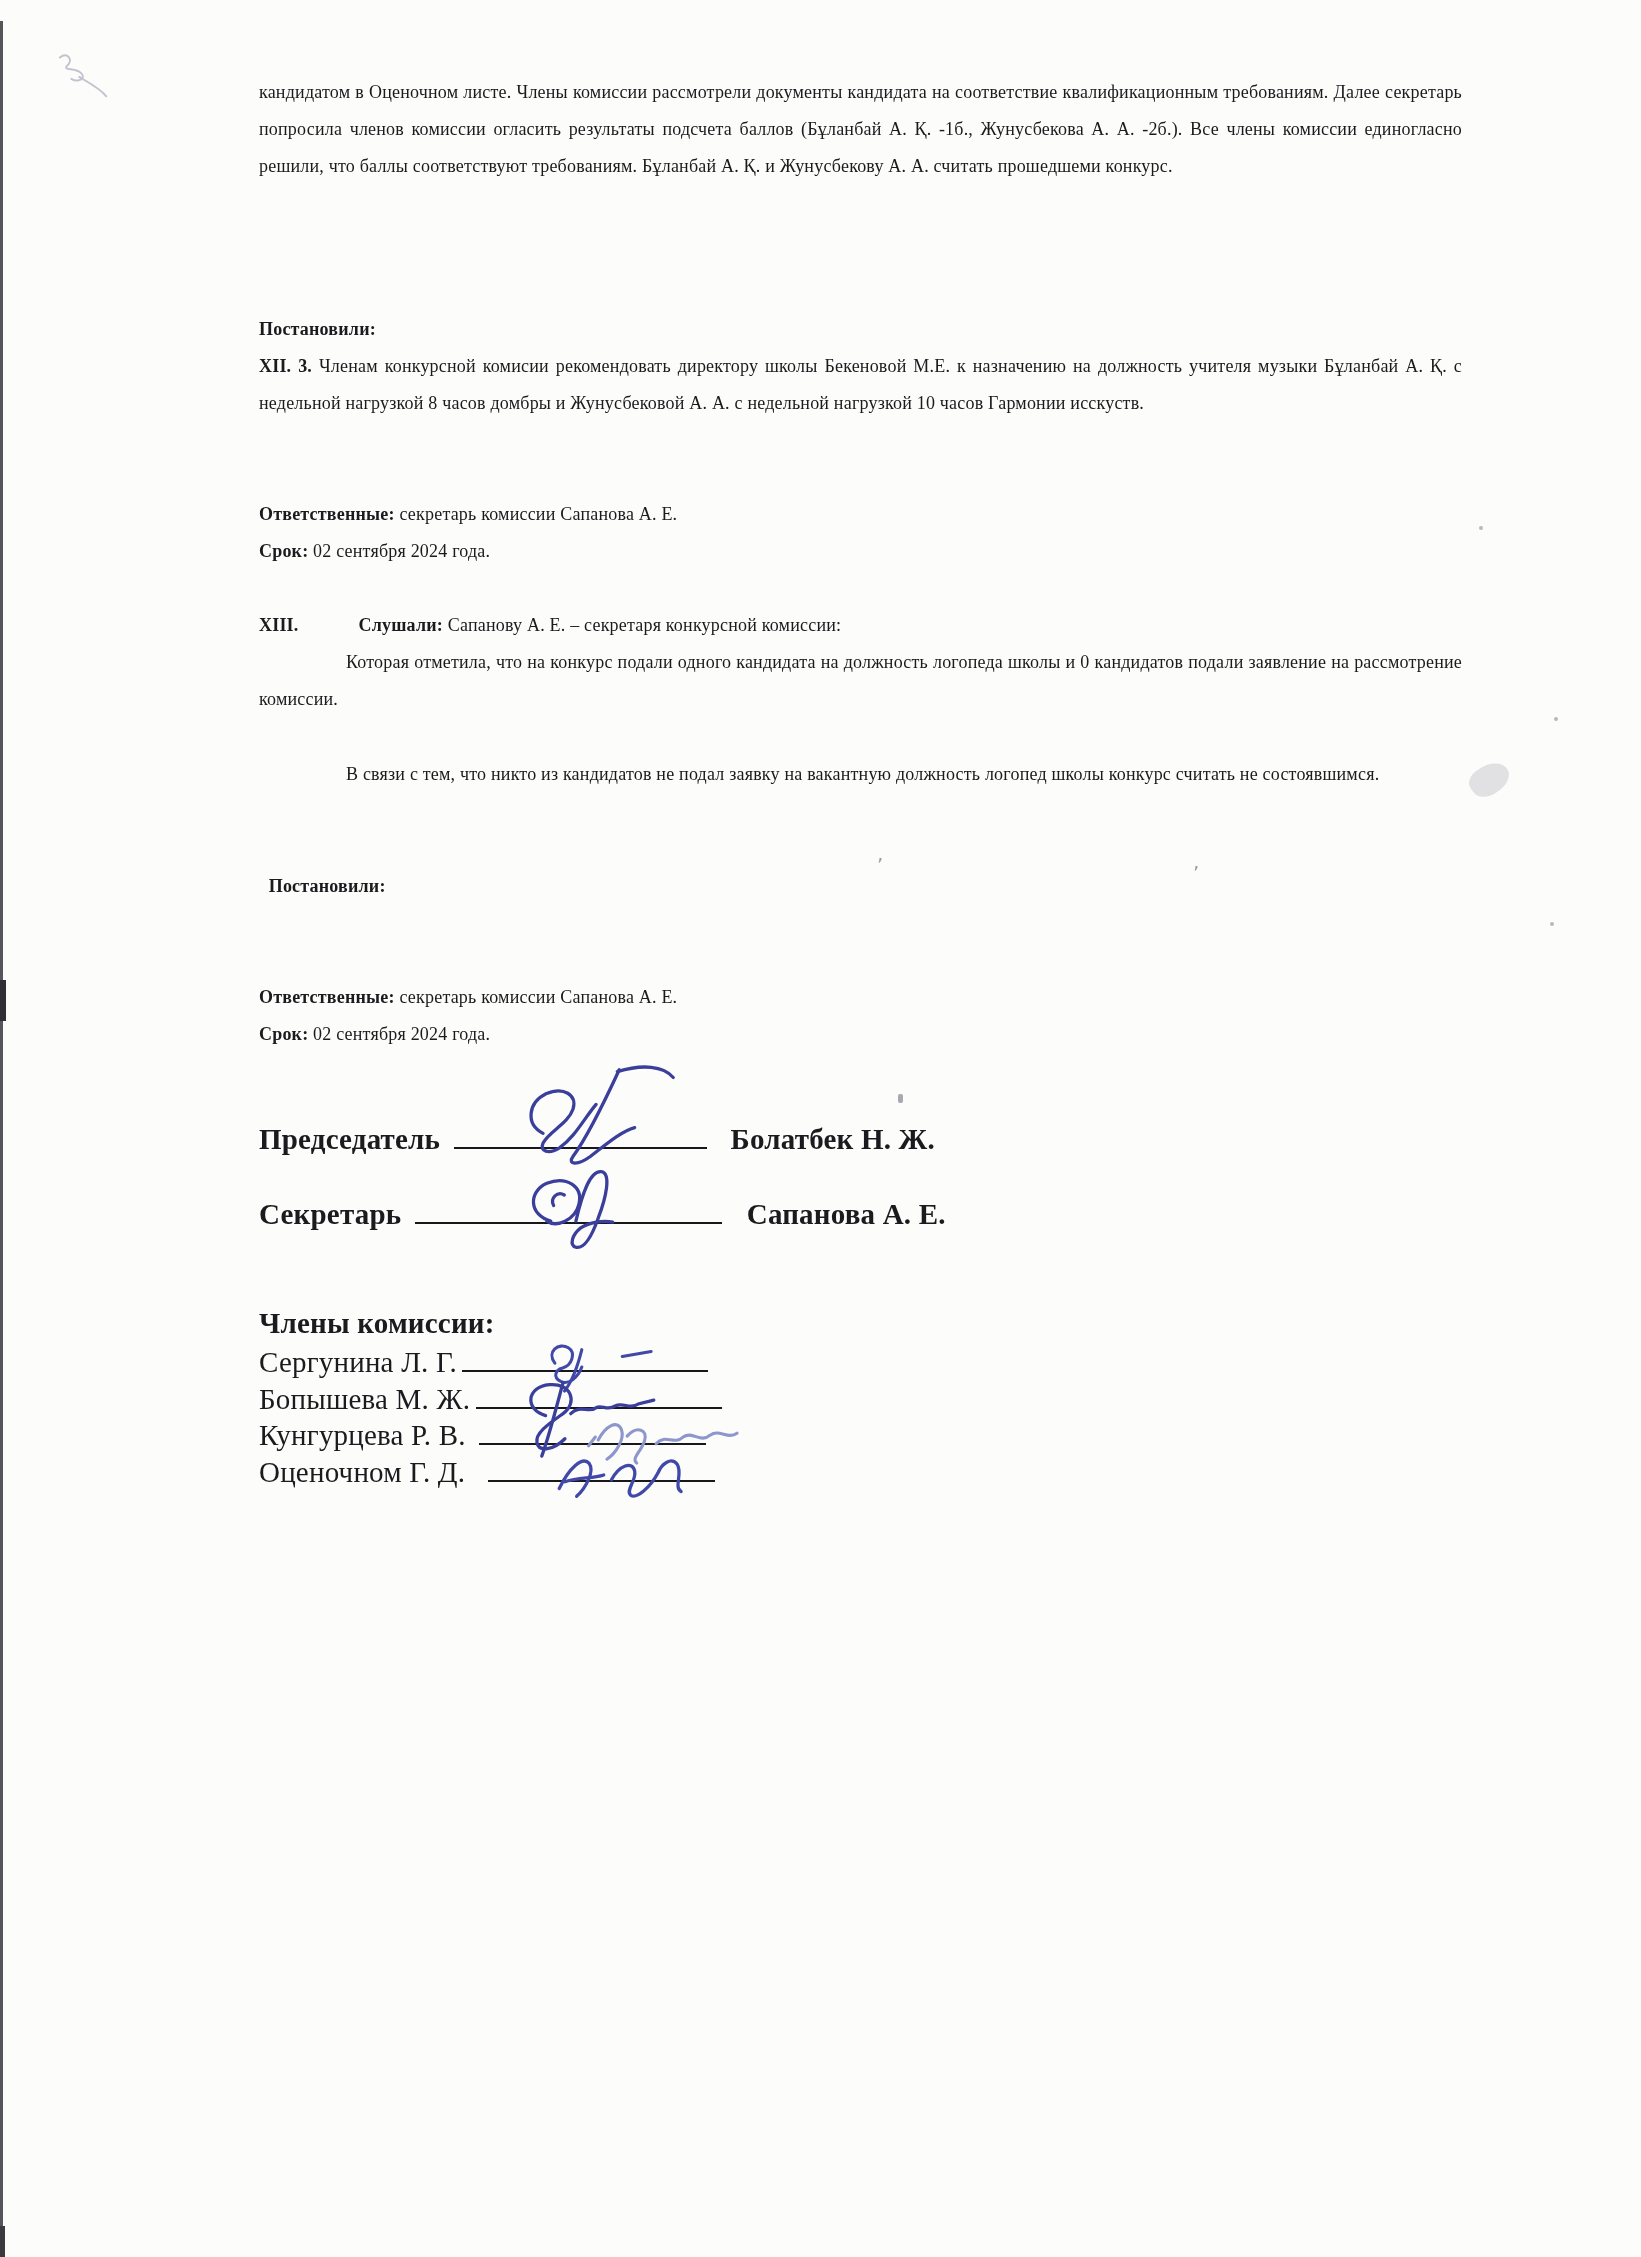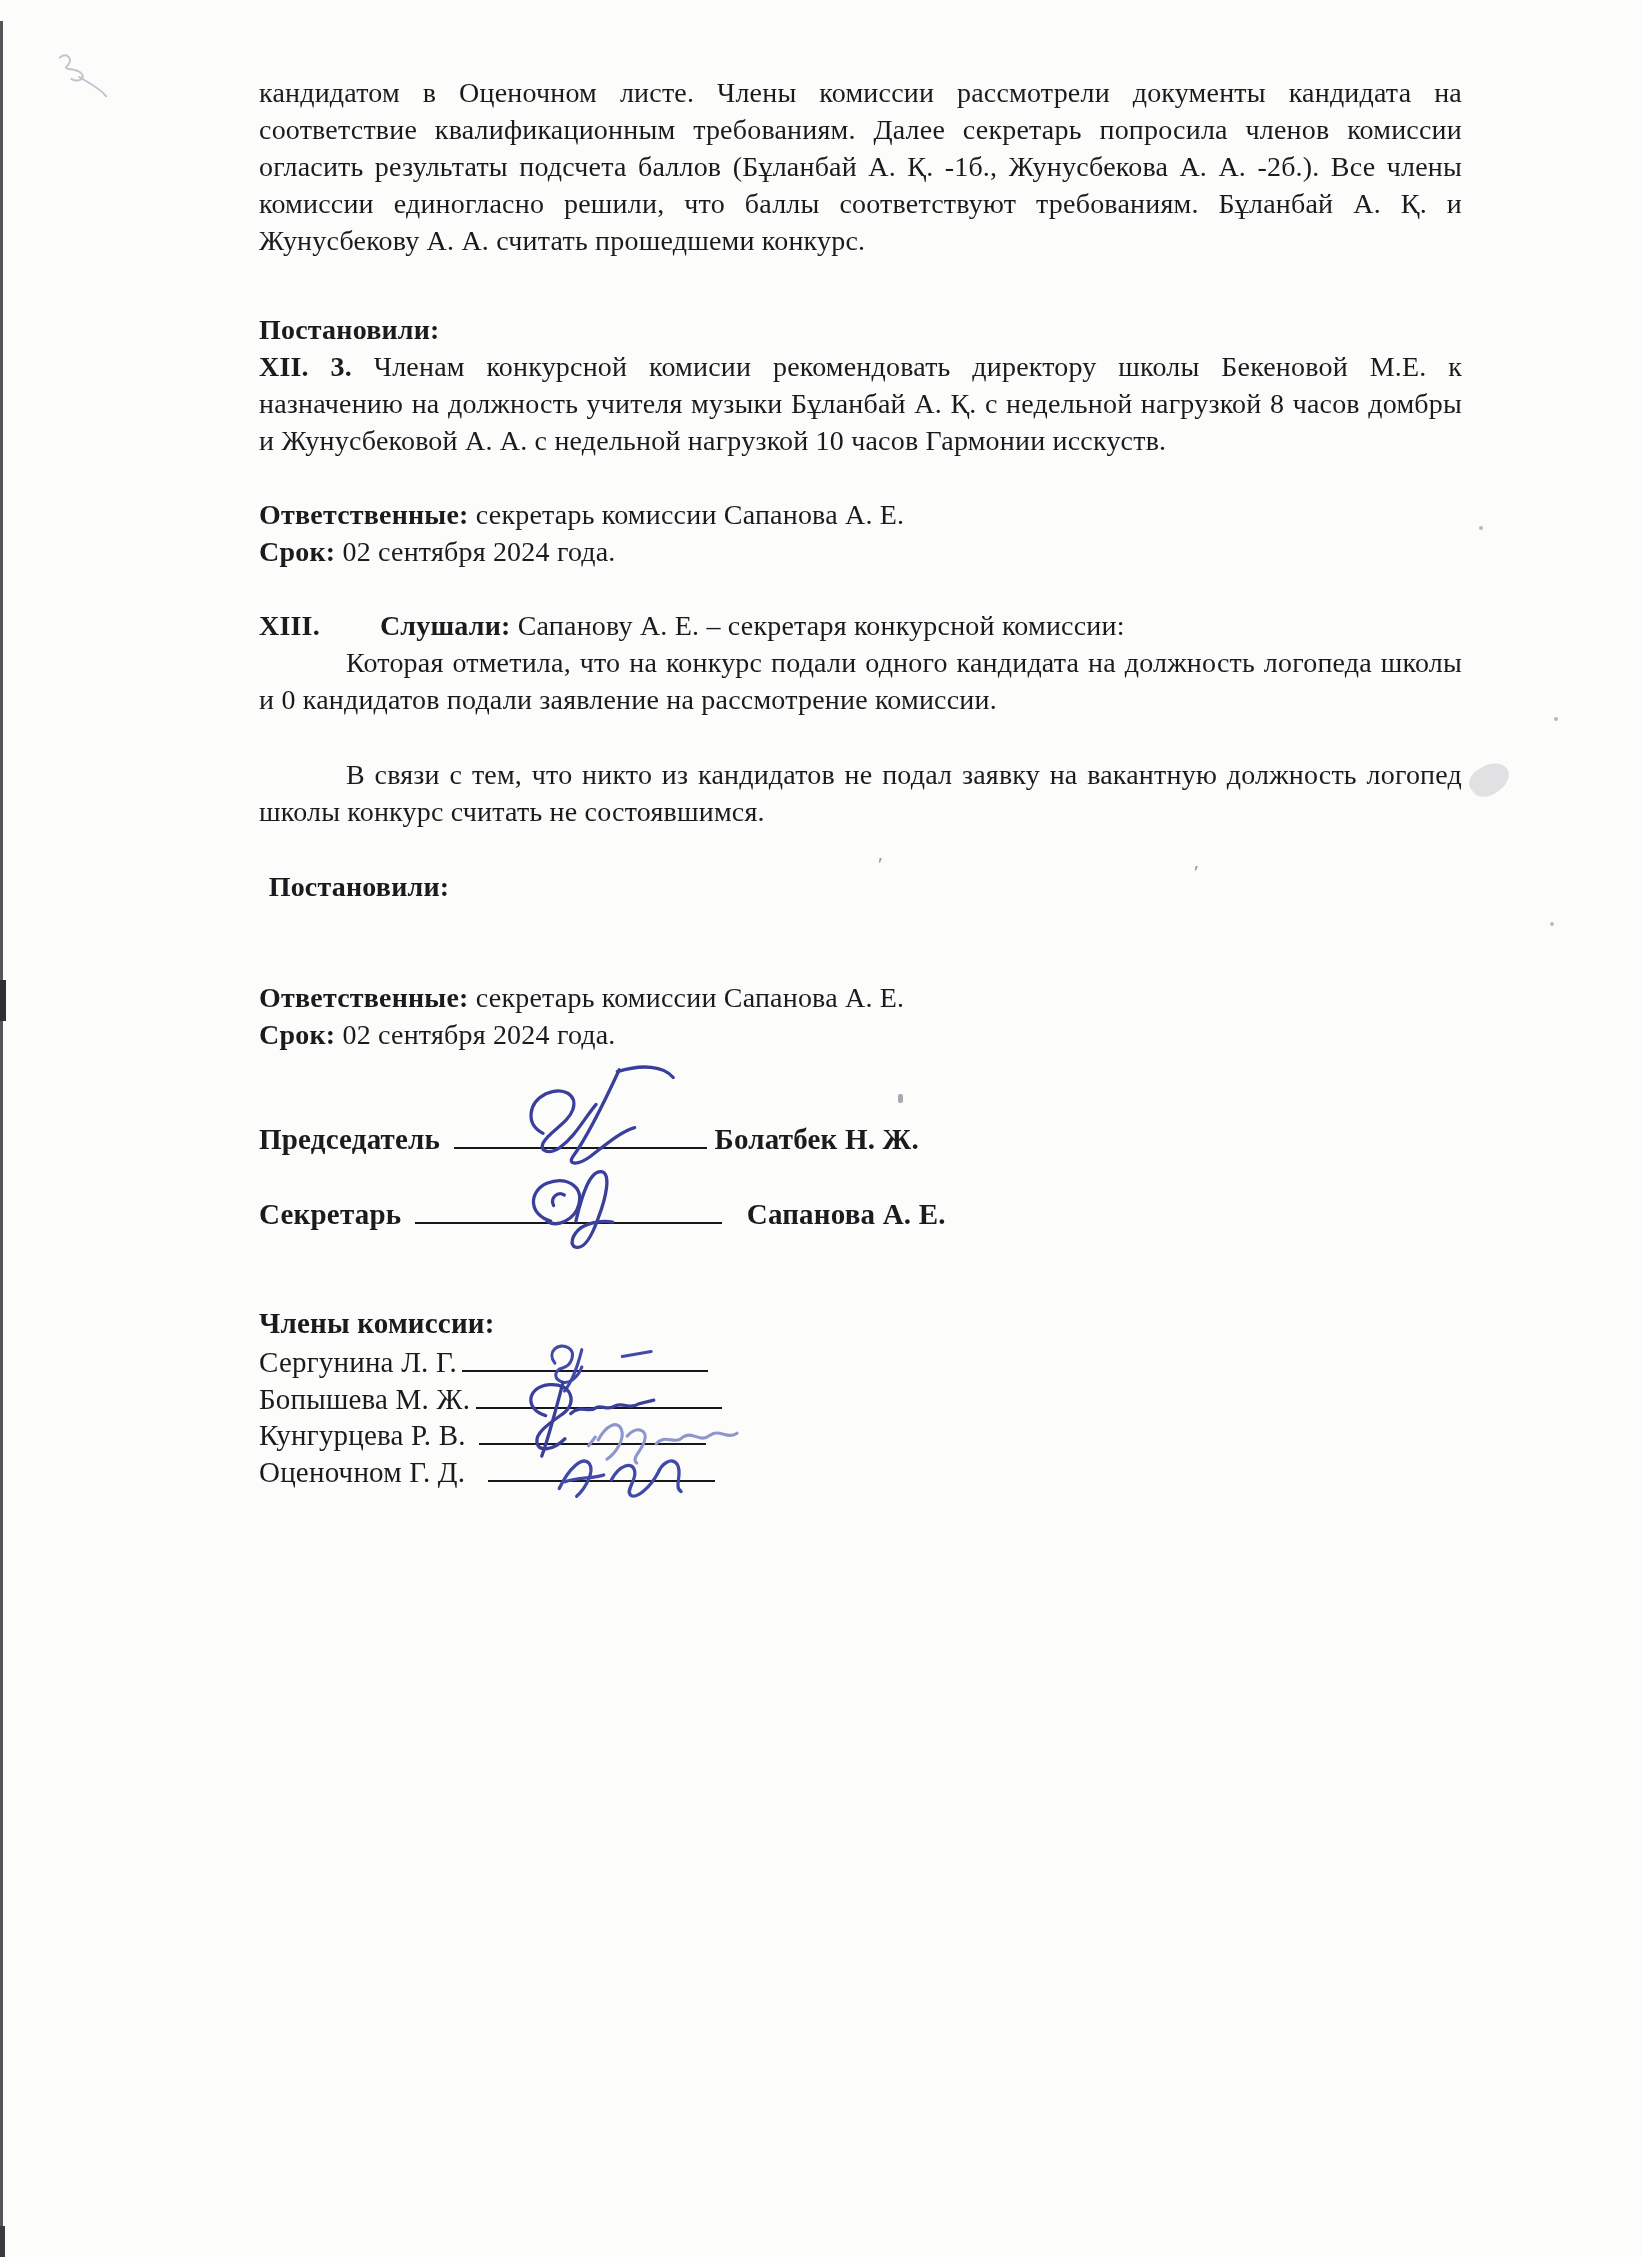--- a/index.html
+++ b/index.html
@@ -20,21 +20,21 @@
   .scan-edge-blob {
     position:absolute; left:0; top:980px; width:5.8px; height:41px;
     background:#2f2f33;
   }
   .scan-edge-foot {
     position:absolute; left:0; top:2226px; width:4.8px; height:32px;
     background:#3a3a3f;
   }
   .blk {
     position:absolute; left:259px; width:1203px;
-    font-size:28px; line-height:37px;
+    font-size:18px; line-height:37px;
     letter-spacing:0.2px;
   }
   .just { text-align:justify; text-align-last:left; }
   .ind  { text-indent:87px; }
   b, .bold { font-weight:700; }
   .sig-row { font-size:29px; line-height:39px; white-space:nowrap; }
   .uline {
     display:inline-block;
     border-bottom:2.9px solid #17171c;
     height:25px;
@@ -109,21 +109,21 @@
     <b>Ответственные:</b>
     <span>секретарь комиссии Сапанова А. Е.</span>
   </div>
 
   <div class="blk" style="top:1016px;">
     <b>Срок:</b>
     <span>02 сентября  2024 года.</span>
   </div>
 
   <div class="blk sig-row" style="top:1120px;">
-    <b>Председатель</b><span class="uline" style="width:253px; margin-left:13.5px;"></span><b style="margin-left:8px;">Болатбек Н. Ж.</b>
+    <b>Председатель</b><span class="uline" style="width:253px; margin-left:13.5px;"></span><b style="margin-left:24px;">Болатбек Н. Ж.</b>
   </div>
 
   <div class="blk sig-row" style="top:1195px;">
     <b>Секретарь</b><span class="uline" style="width:307px; margin-left:13.5px;"></span><b style="margin-left:25px;">Сапанова А. Е.</b>
   </div>
 
   <div class="blk sig-row" style="top:1304px;">
     <b>Члены комиссии:</b>
   </div>
 

